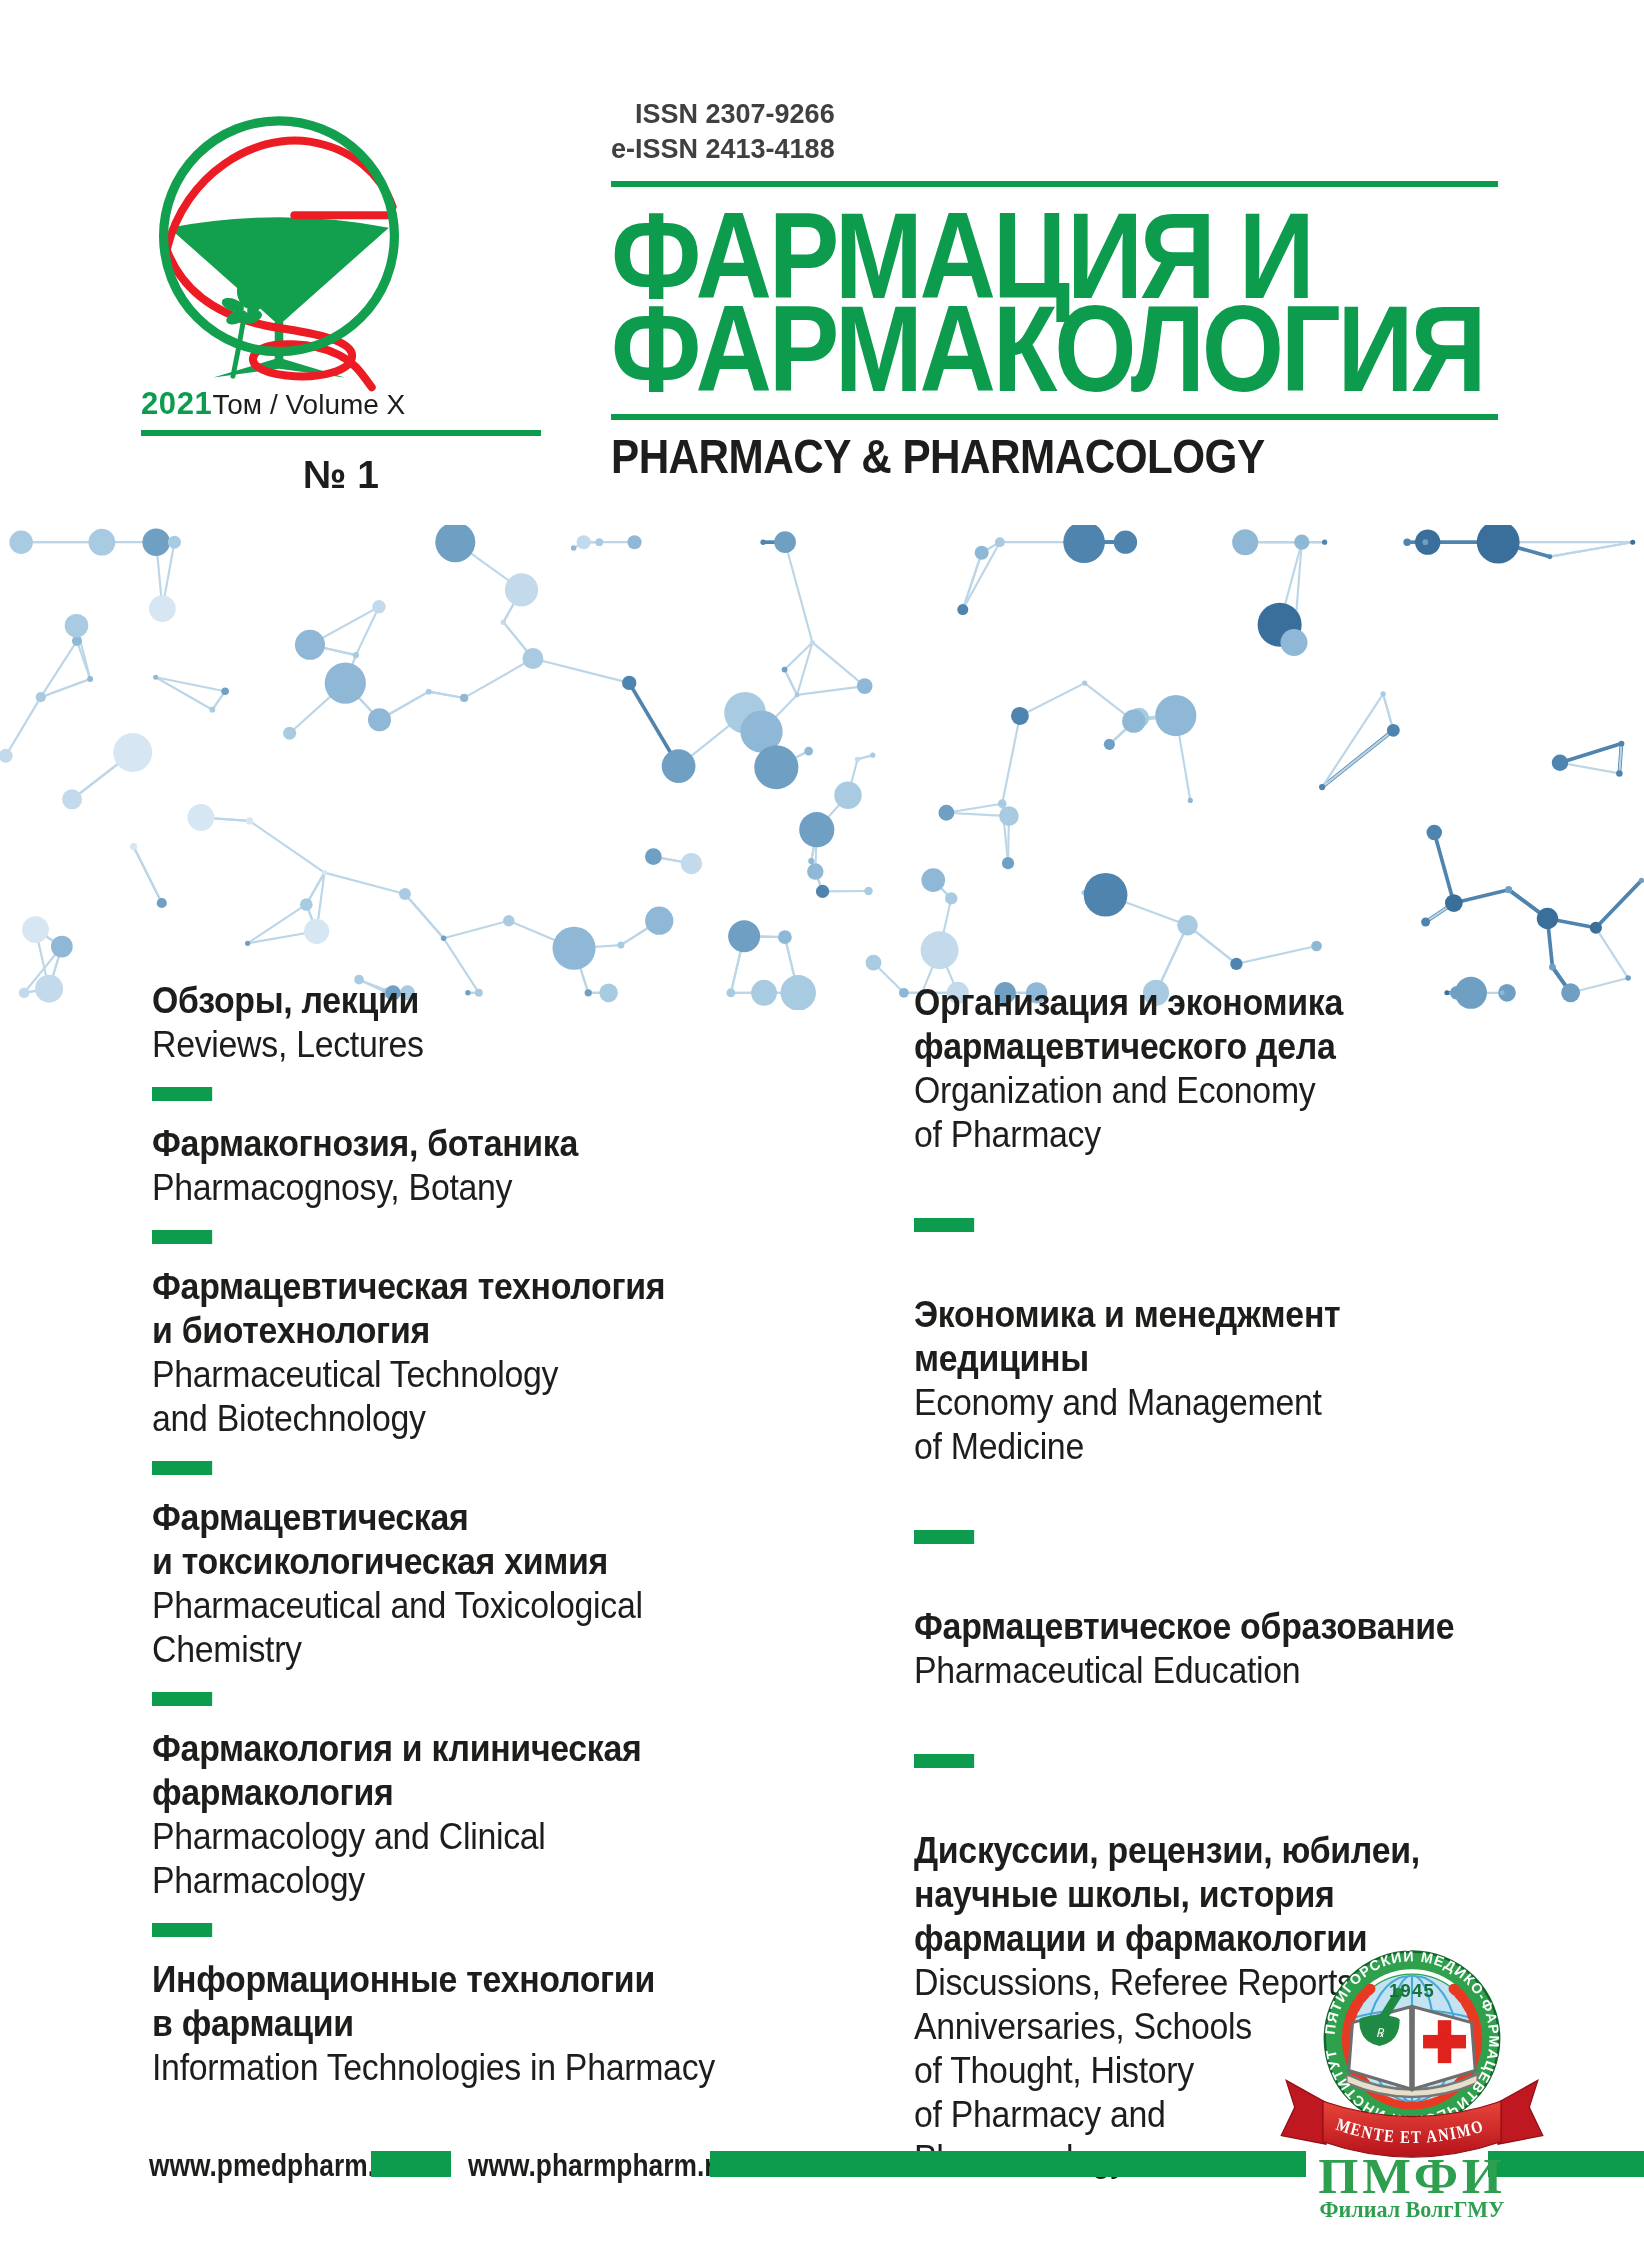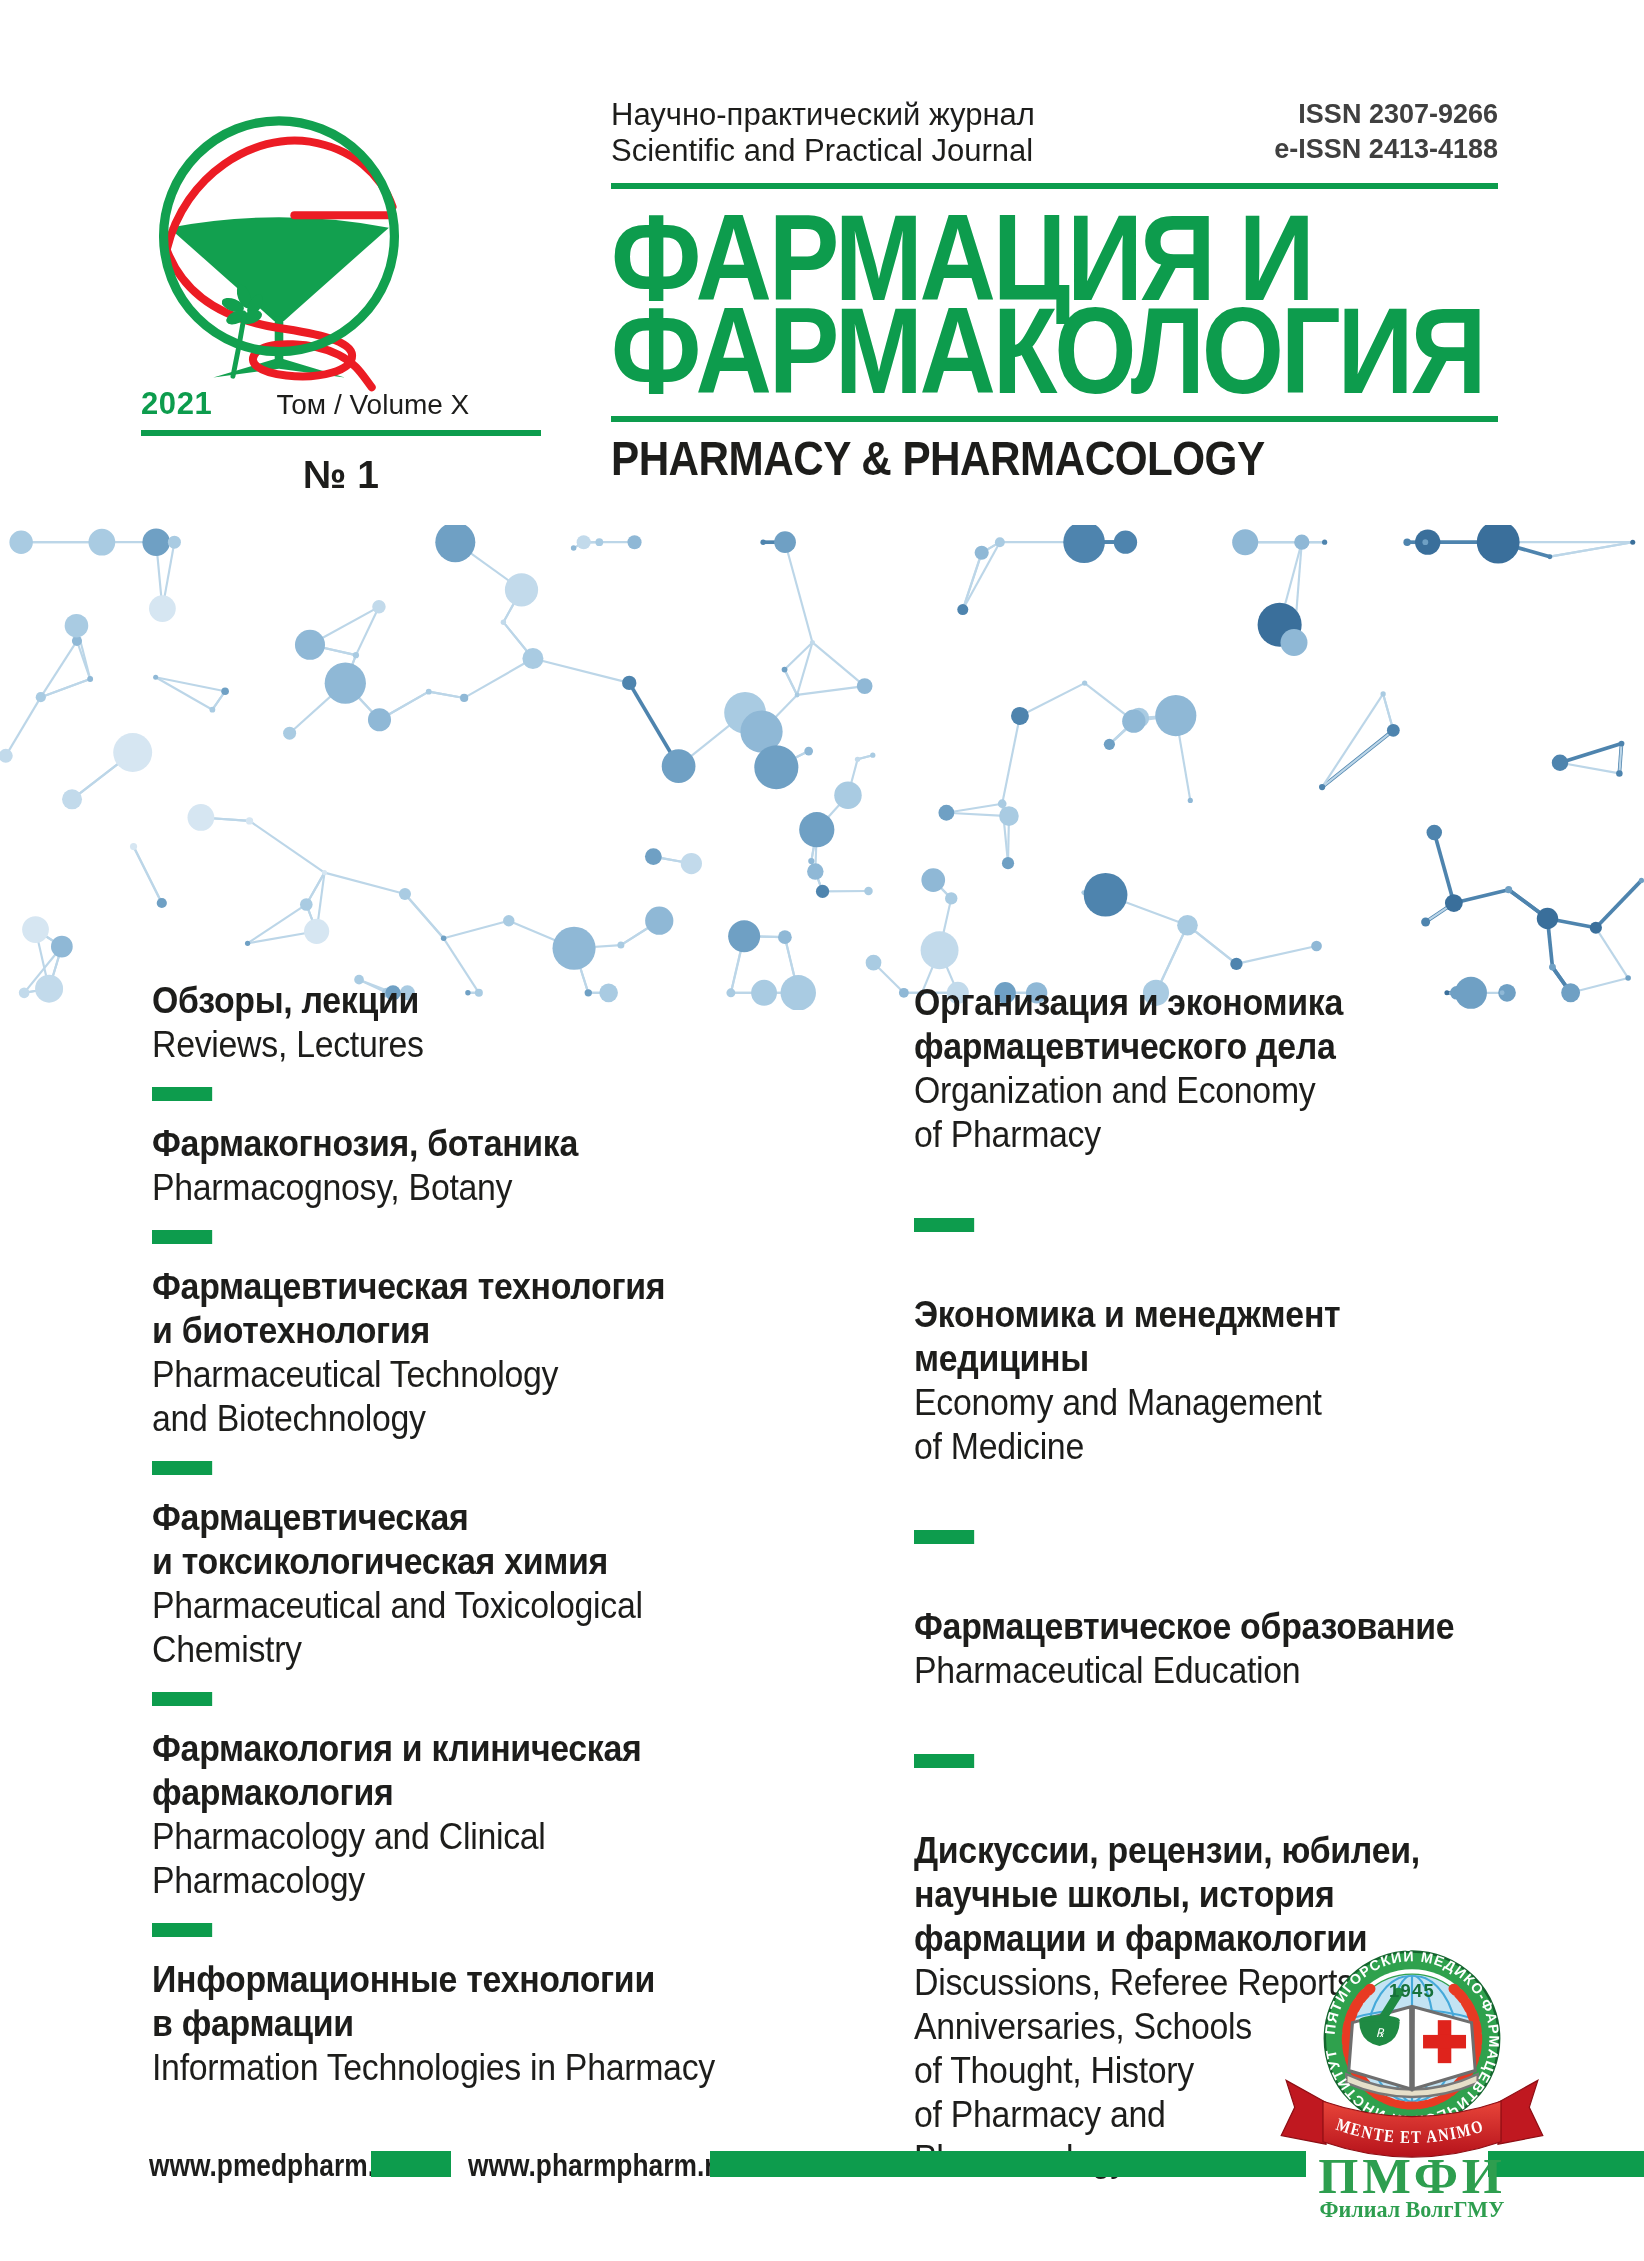--- a/index.html
+++ b/index.html
@@ -2,21 +2,21 @@
 <html style="font-size:9.8px"><head>
 <meta charset="utf-8">
 <style>
   html,body{margin:0;padding:0;background:#ffffff;}
   .page{position:relative;width:1645px;height:2261px;background:#ffffff;overflow:hidden;
         font-family:"Liberation Sans",sans-serif;color:#1d1d1b;}
   
   .logo-svg{position:absolute;left:147px;top:101px;width:264px;height:295px;}
   .year-row{position:absolute;left:141px;top:386px;width:405px;display:flex;align-items:baseline;}
   .year{font-weight:700;font-size:31px;color:#0d9c4d;letter-spacing:0.6px;}
-  .volume{font-weight:400;font-size:28px;color:#1d1d1b;margin-left:64px;letter-spacing:0;}
+  .volume{font-weight:400;font-size:28px;color:#1d1d1b;letter-spacing:0;}
   .rule-small{position:absolute;left:141px;top:430px;width:400px;height:5.5px;background:#0d9c4d;}
   .issue{position:absolute;left:141px;top:453px;width:400px;text-align:center;
          font-weight:700;font-size:39px;color:#1d1d1b;}
   .head-right{position:absolute;left:611px;top:97px;width:887px;}
   .head-row{display:flex;justify-content:space-between;align-items:flex-start;}
   .jtype div{font-weight:400;font-size:31px;line-height:36px;color:#1d1d1b;}
   .issn{text-align:right;}
   .issn div{font-weight:700;font-size:27px;line-height:35px;color:#404040;}
   .rule-big{height:6.1px;background:#0d9c4d;margin-top:13.5px;}
   .title-ru{margin-top:8.6px;font-weight:700;font-size:123px;line-height:93px;color:#0d9c4d;
@@ -77,24 +77,20 @@
 
   <div class="year-row">
     <span class="year">2021</span>
     <span class="volume">Том / Volume X</span>
   </div>
   <div class="rule-small"></div>
   <div class="issue">№ 1</div>
 
   <div class="head-right">
     <div class="head-row">
-      <div class="jtype">
-        <div>Научно-практический журнал</div>
-        <div>Scientific and Practical Journal</div>
-      </div>
       <div class="issn">
         <div>ISSN 2307-9266</div>
         <div>e-ISSN 2413-4188</div>
       </div>
     </div>
     <div class="rule-big"></div>
     <div class="title-ru">
       <div>ФАРМАЦИЯ И</div>
       <div>ФАРМАКОЛОГИЯ</div>
     </div>

